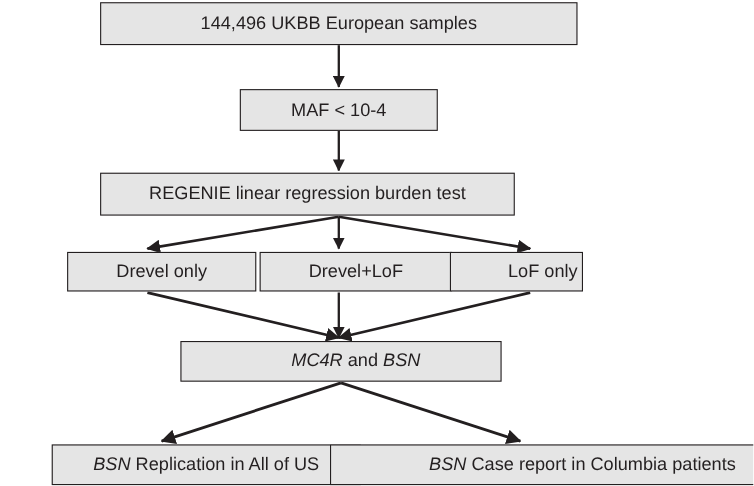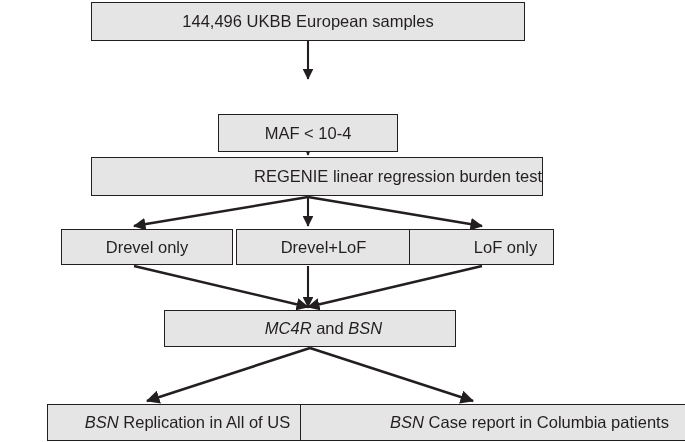--- a/index.html
+++ b/index.html
@@ -36,25 +36,25 @@
     left: 0;
     top: 0;
     width: 685px;
     height: 442px;
     z-index: 1;
     overflow: visible;
   }
 
   
   #n-cohort    { left: 91px;  top: 2px;   width: 434px; height: 39px; }
-  #n-maf       { left: 218px; top: 81px;  width: 180px; height: 38px; margin-top: 33px; }
-  #n-regenie   { left: 91px;  top: 157px; width: 452px; height: 39px; justify-content: flex-end; }
+  #n-maf       { left: 218px; top: 81px;  width: 180px; height: 38px; }
+  #n-regenie   { left: 91px;  top: 157px; width: 377px; height: 39px; }
   #n-drevel    { left: 61px;  top: 229px; width: 172px; height: 36px; }
   #n-drevellof { left: 236px; top: 229px; width: 175px; height: 36px; }
-  #n-lof       { left: 409px; top: 229px; width: 145px; height: 36px; padding-left: 48px; }
+  #n-lof       { left: 409px; top: 229px; width: 121px; height: 36px; padding-left: 48px; }
   #n-genes     { left: 164px; top: 310px; width: 292px; height: 37px; padding-left: 27px; }
   #n-allofus   { left: 7px;   top: 404px; width: 281px; height: 37px; margin-left: 40px; }
   #n-columbia  { left: 300px; top: 404px; width: 427px; height: 37px; padding-left: 32px; }
 </style>
 </head>
 <body>
 
 <div id="flowchart">
 
   <svg class="edges" viewBox="0 0 685 442" xmlns="http://www.w3.org/2000/svg">

